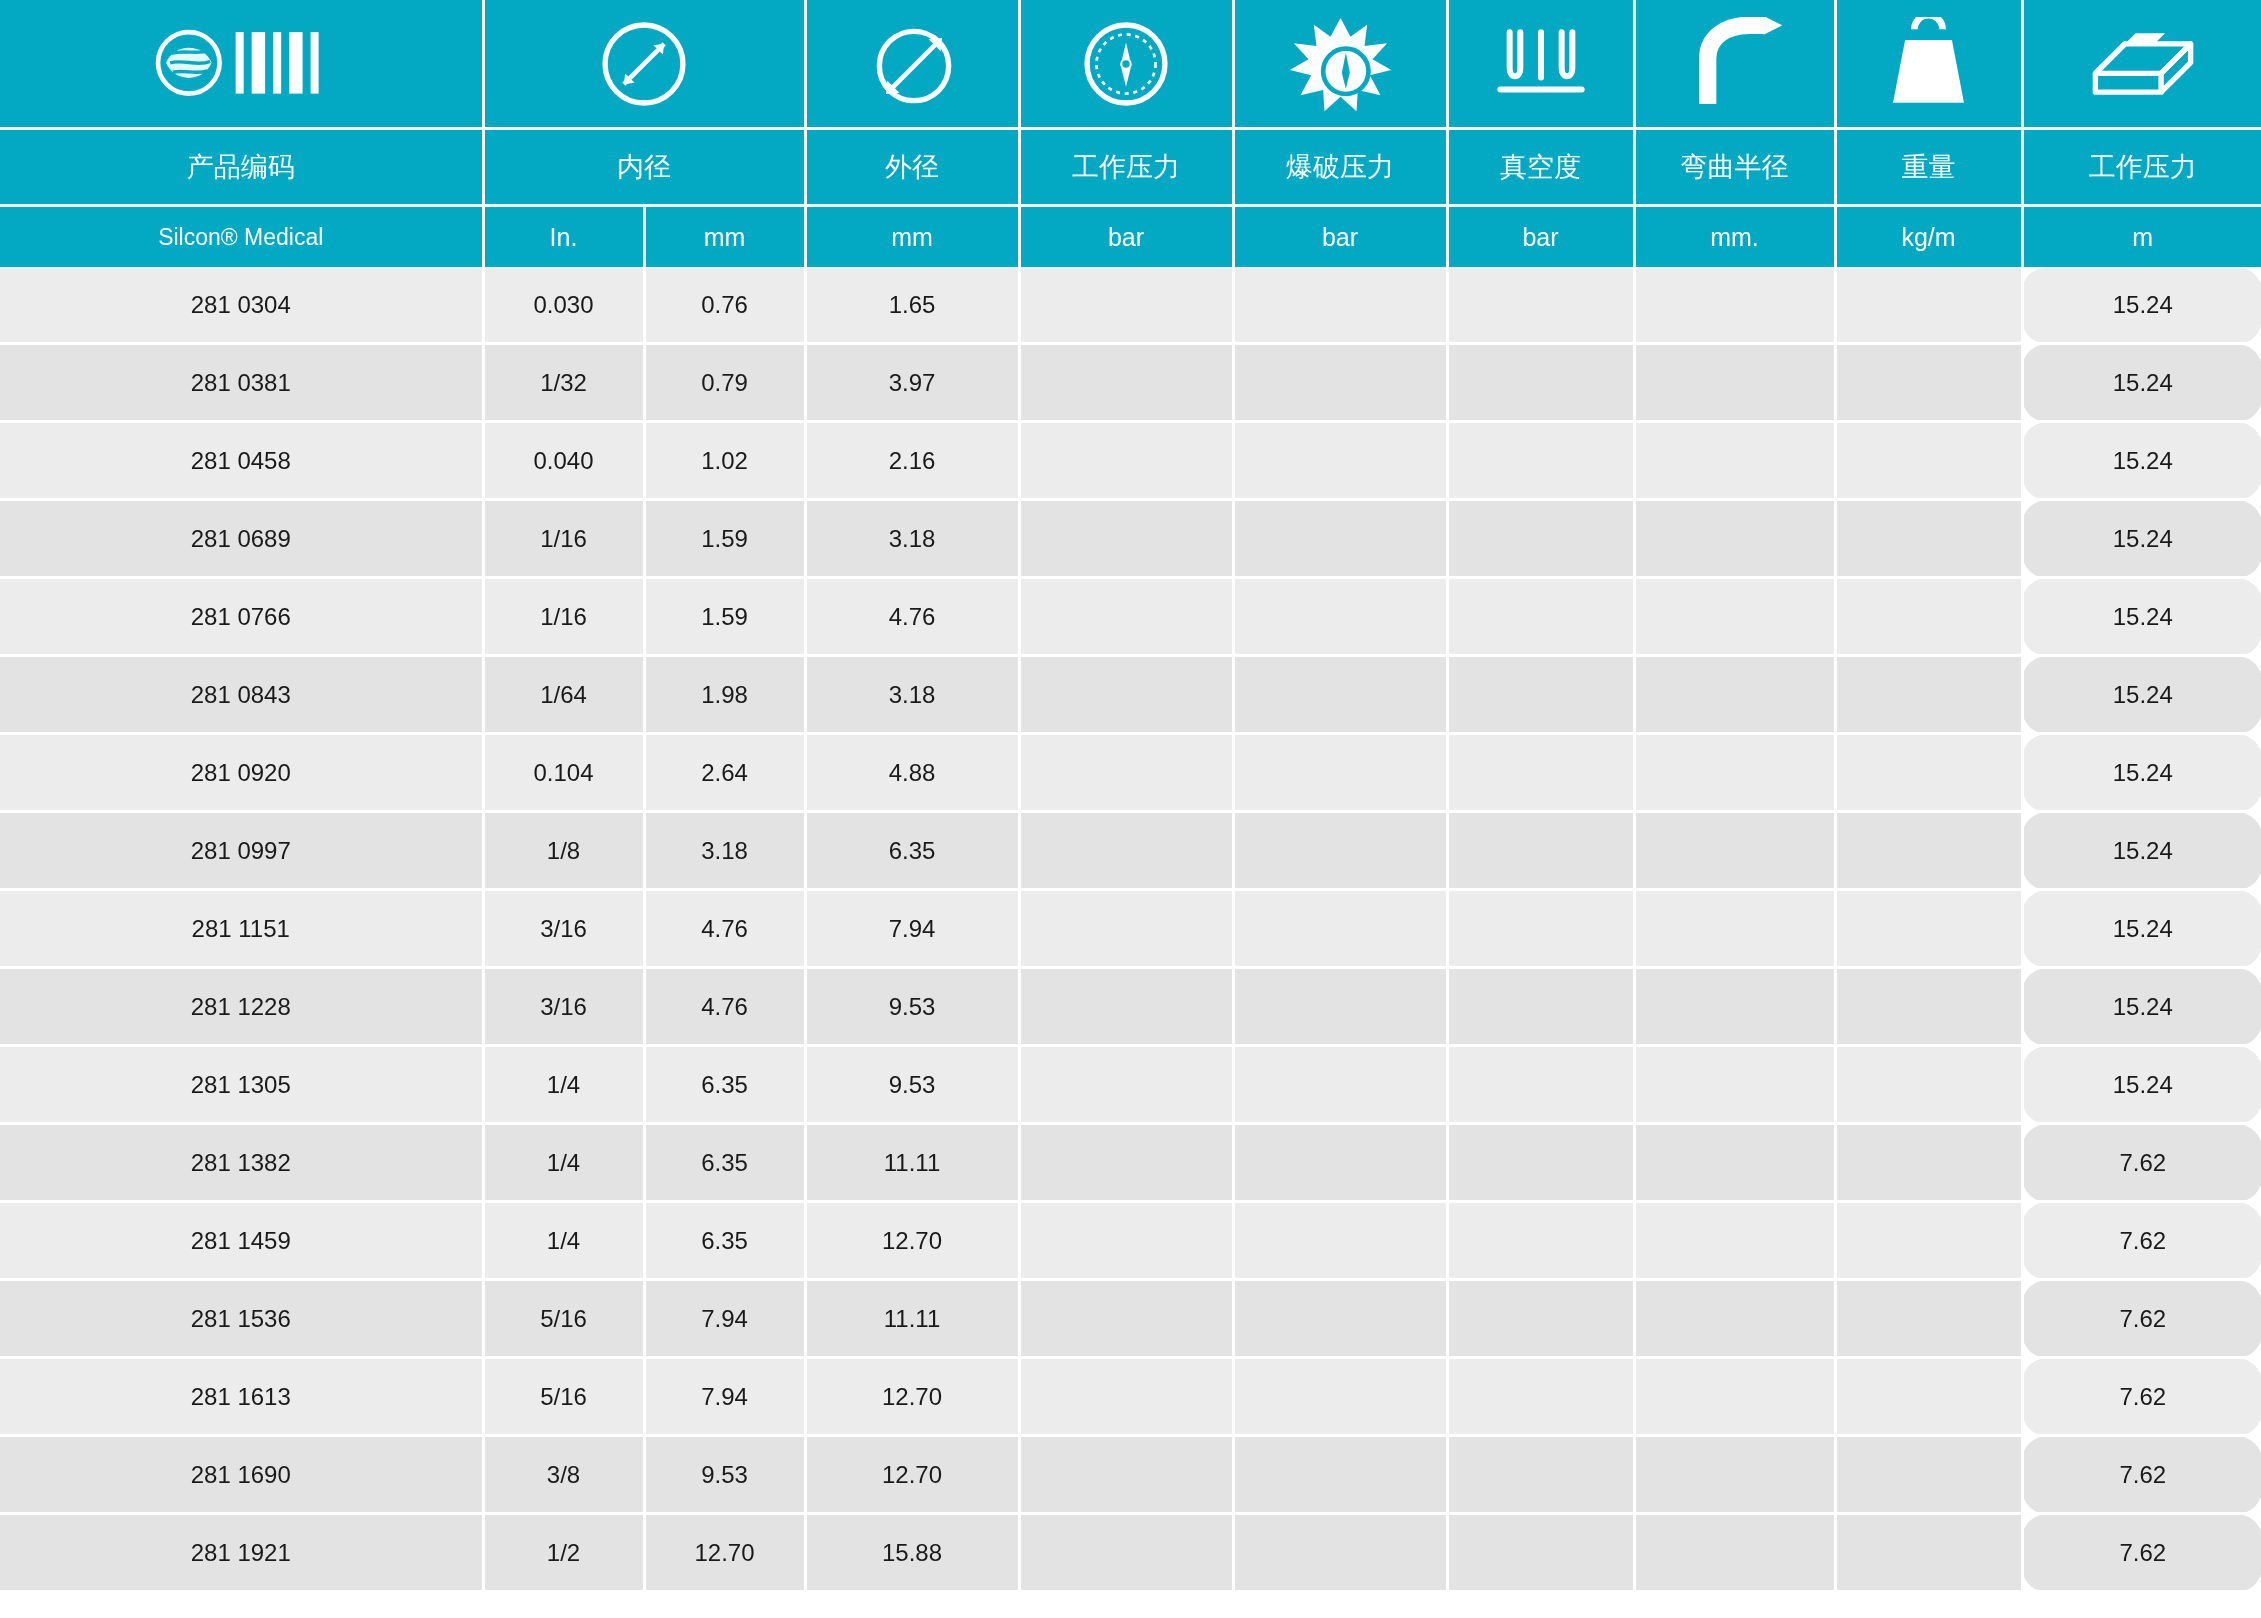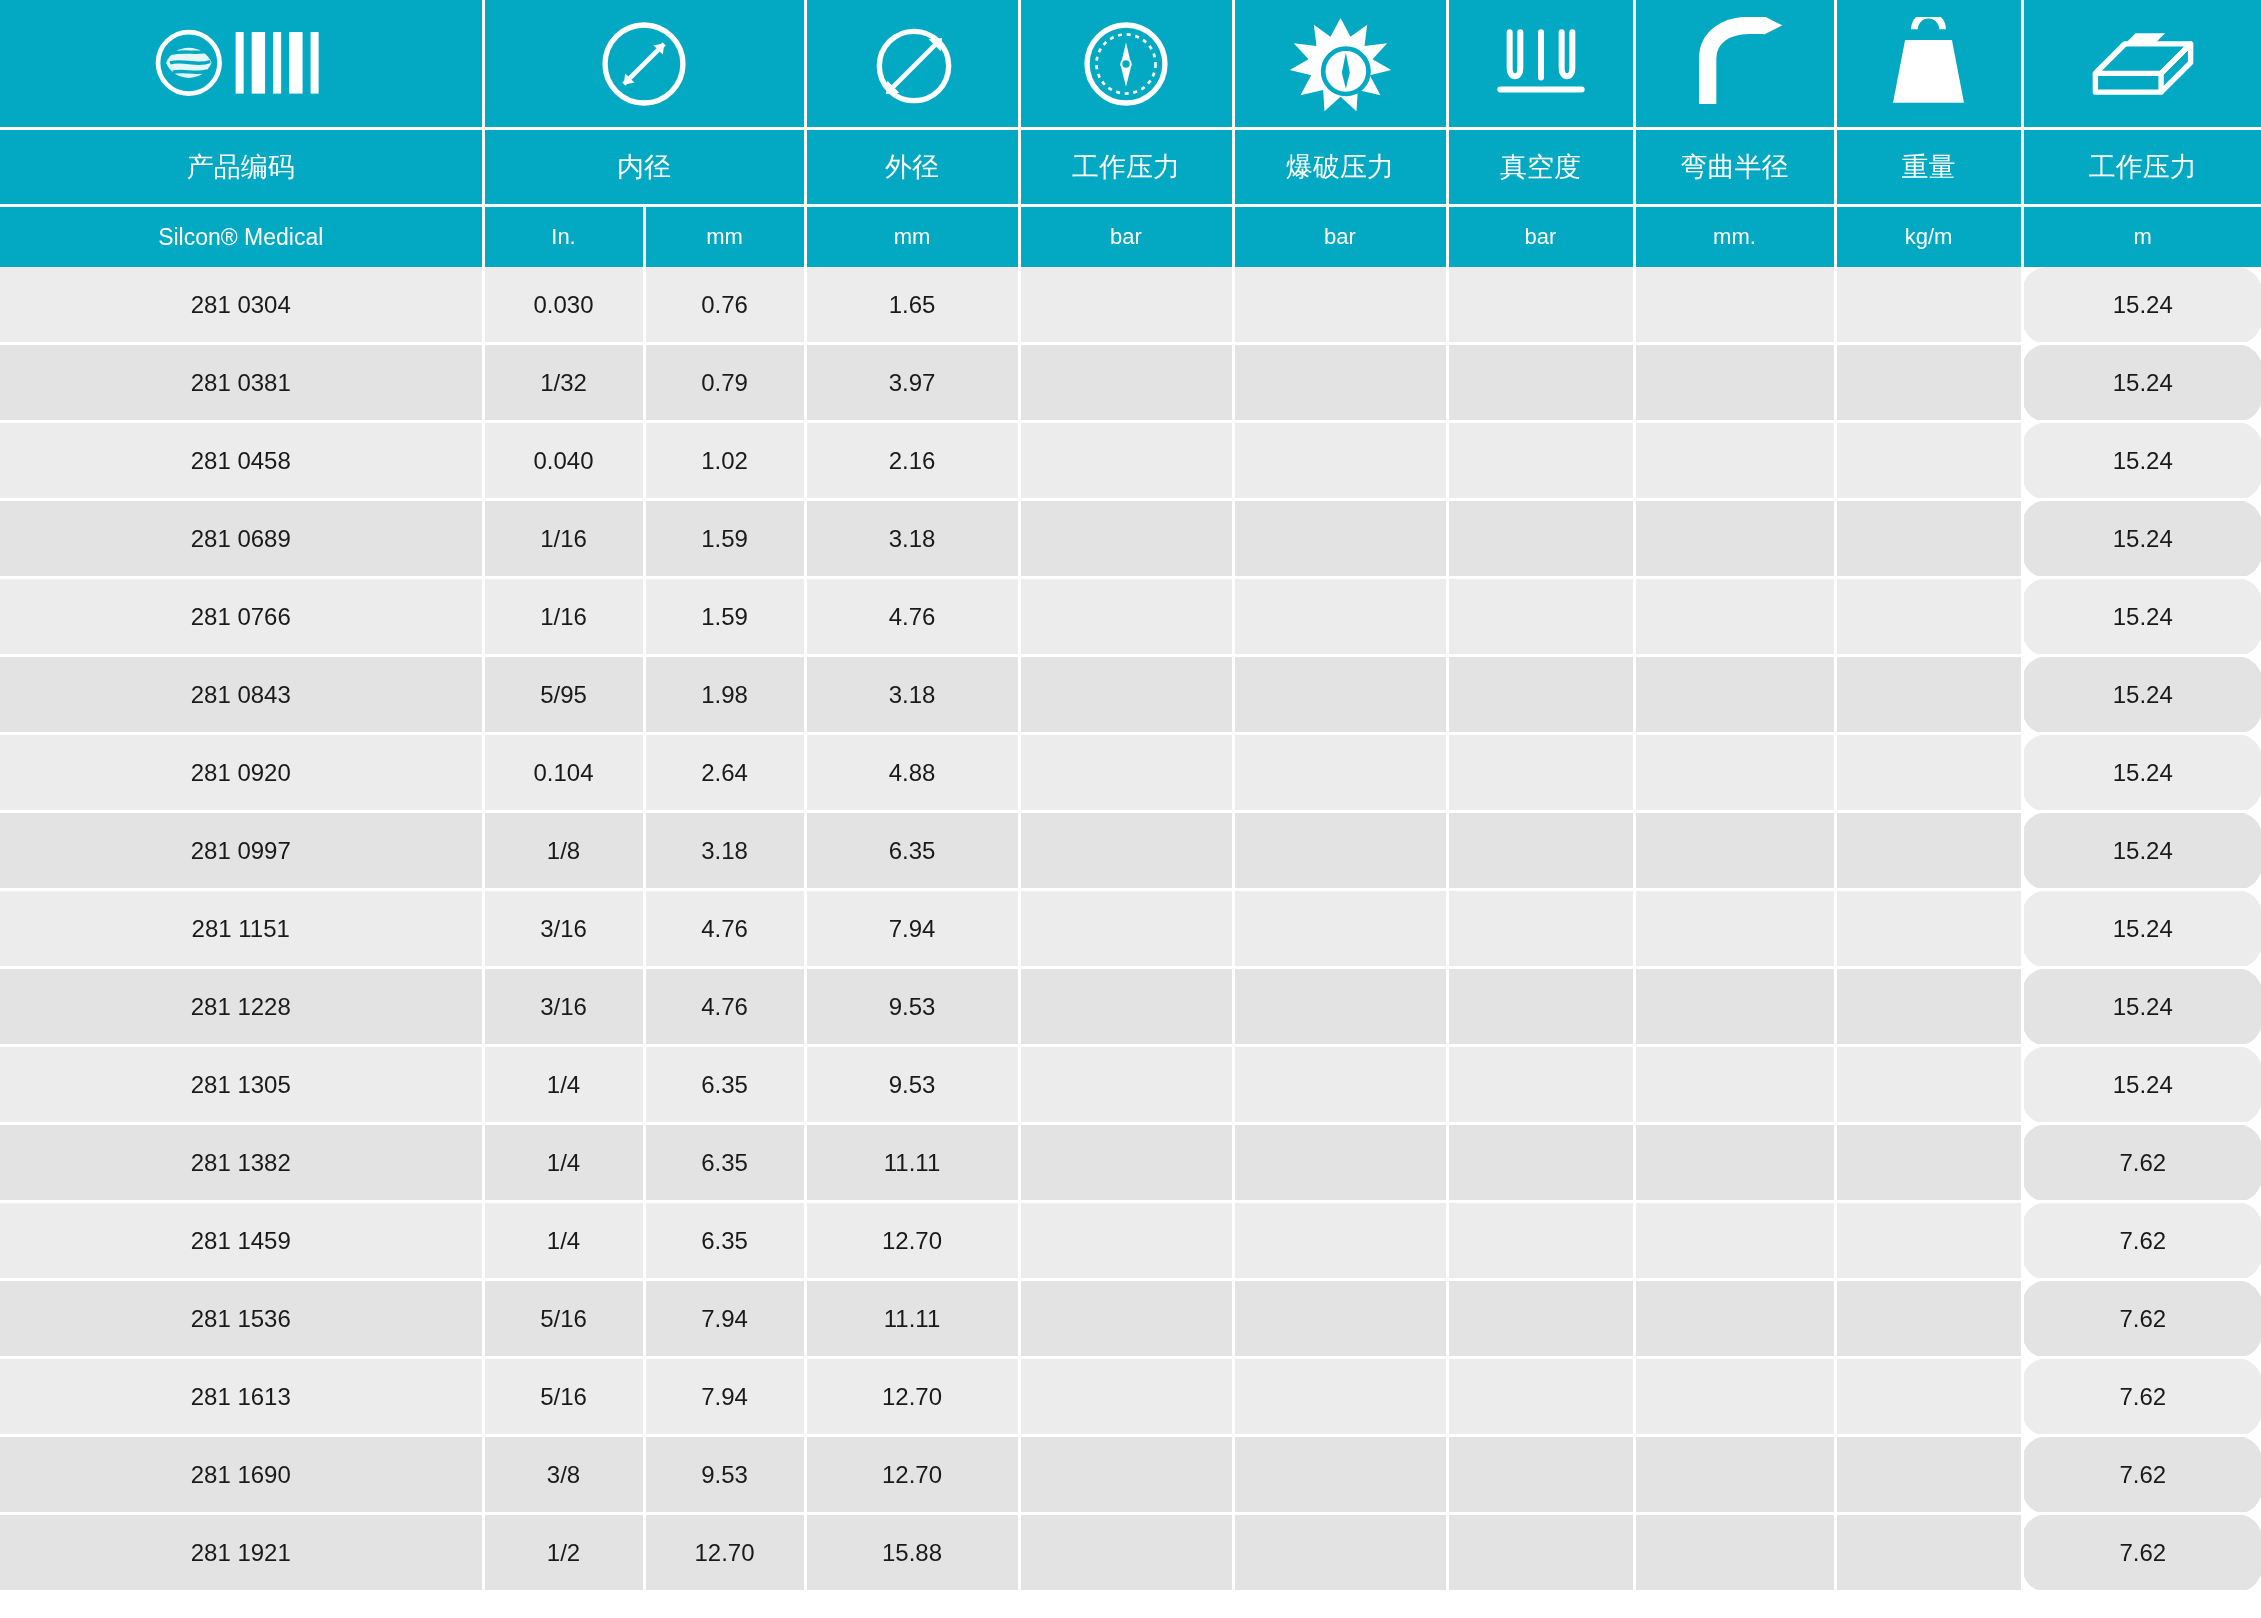--- a/index.html
+++ b/index.html
@@ -66,21 +66,21 @@
   }
   tr.title-row td:last-child { border-right: 0; }
 
   
   tr.unit-row td {
     background: #03a9c2;
     height: 60px;
     vertical-align: middle;
     text-align: center;
     color: #ffffff;
-    font-size: 22px;
+    font-size: 25px;
     font-weight: normal;
     border-right: 3.3px solid #ffffff;
     border-top: 3.3px solid #ffffff;
   }
   tr.unit-row td:last-child { border-right: 0; }
   tr.unit-row td.code-unit { font-size: 23px; }
 
   
   tr.data-row td {
     height: 75px;
@@ -296,21 +296,21 @@
         <td>4.76</td>
         <td class="blank"></td>
         <td class="blank"></td>
         <td class="blank"></td>
         <td class="blank"></td>
         <td class="blank"></td>
         <td>15.24</td>
       </tr>
       <tr class="data-row even">
         <td>281 0843</td>
-        <td>5/95</td>
+        <td>1/64</td>
         <td>1.98</td>
         <td>3.18</td>
         <td class="blank"></td>
         <td class="blank"></td>
         <td class="blank"></td>
         <td class="blank"></td>
         <td class="blank"></td>
         <td>15.24</td>
       </tr>
       <tr class="data-row odd">

